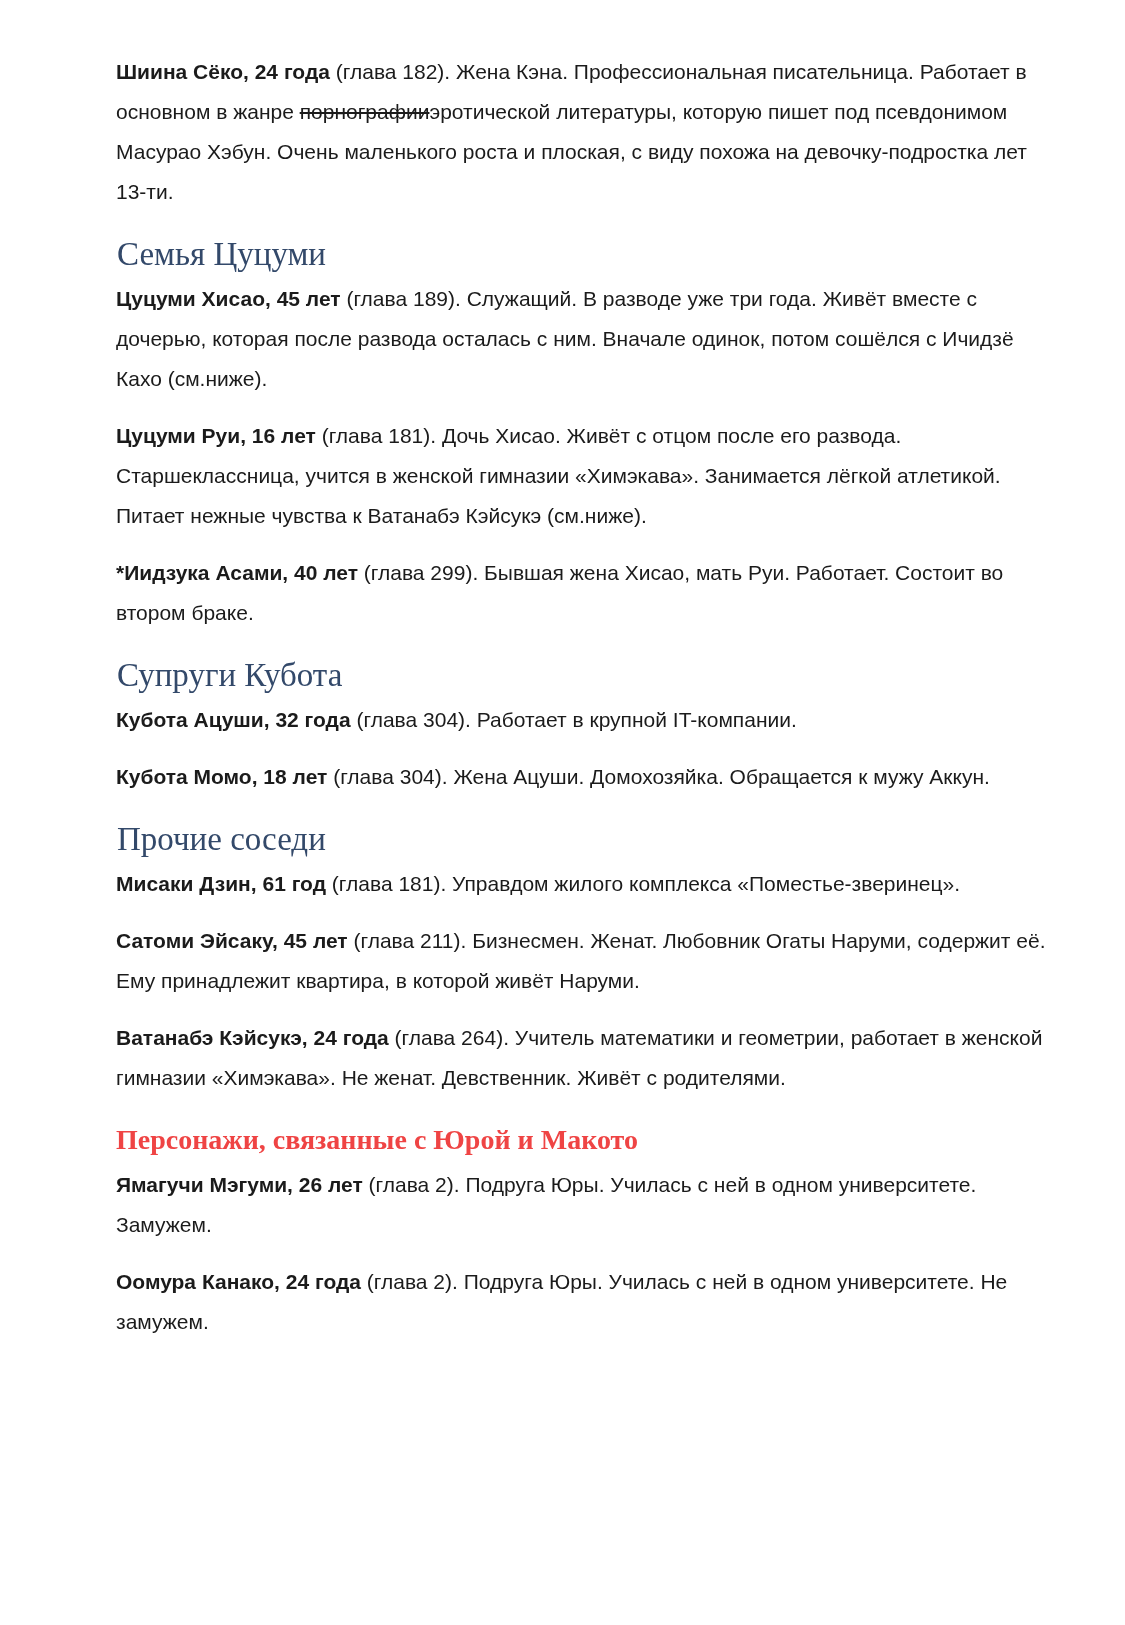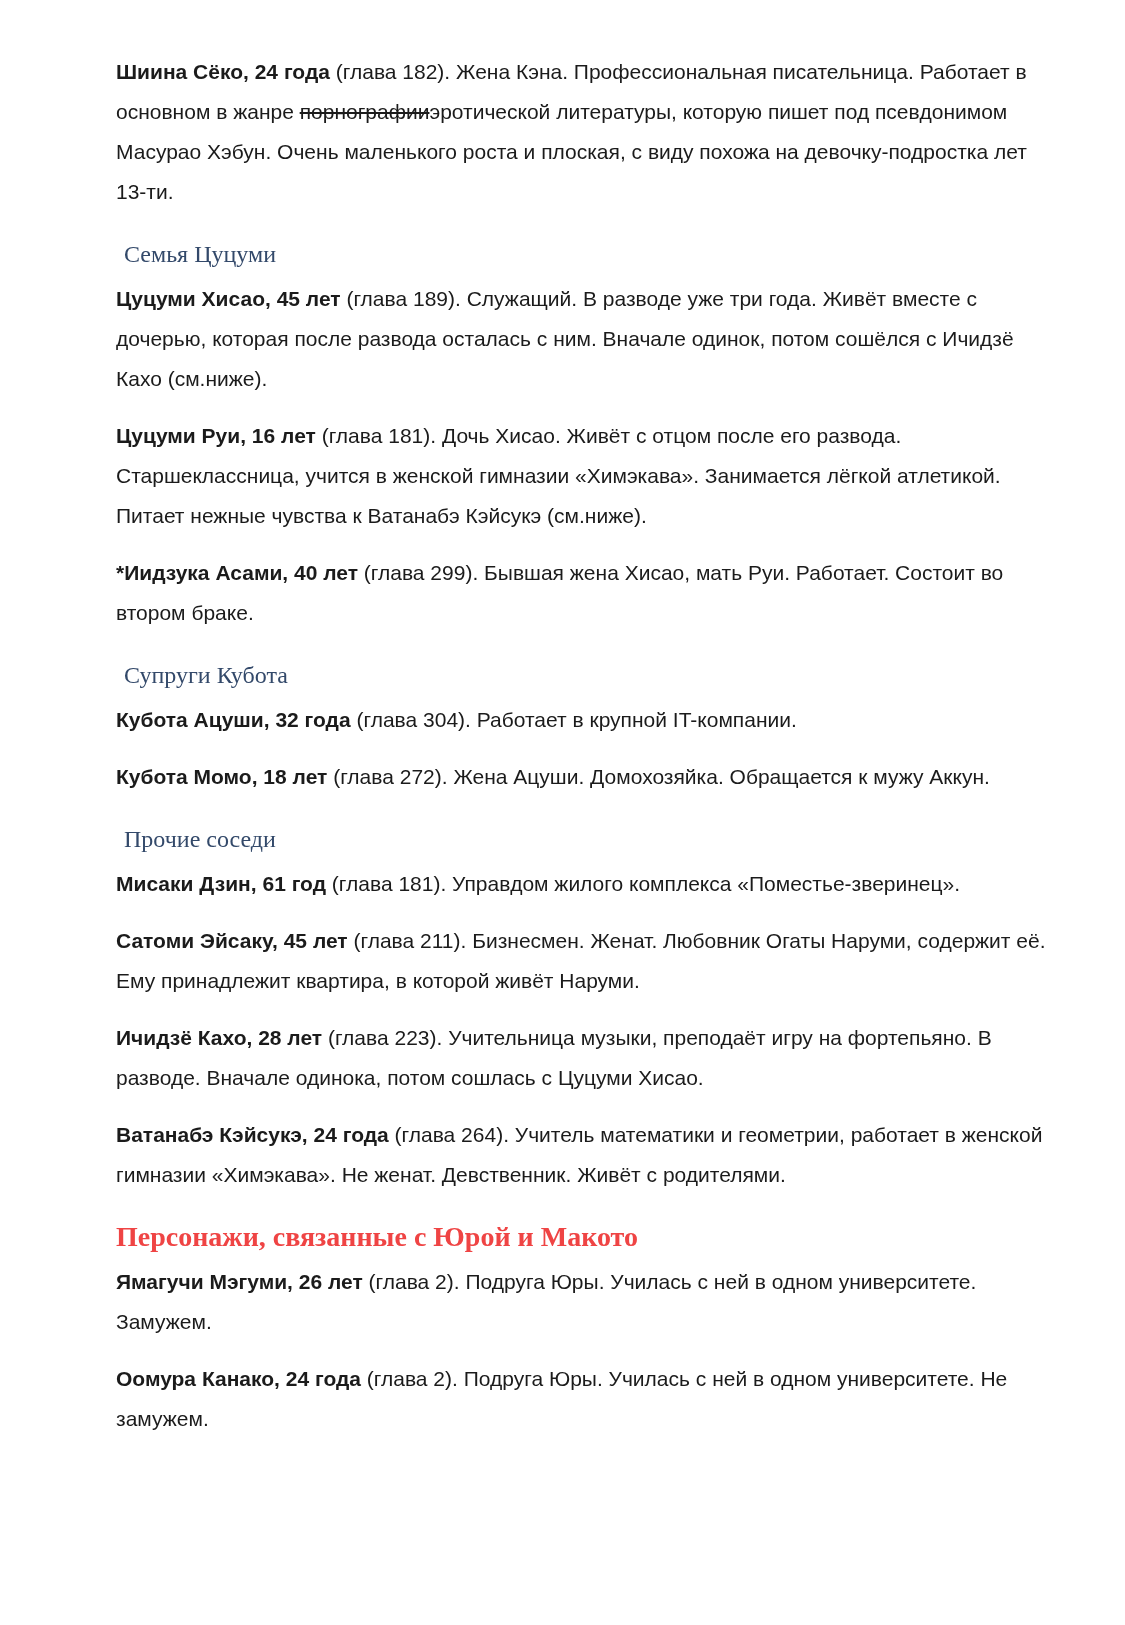--- a/index.html
+++ b/index.html
@@ -23,23 +23,23 @@
   .content p {
     margin: 0 0 17px 0;
     font-size: 21px;
     line-height: 40px;
     color: #1b1b1b;
   }
   .run-bold   { font-weight: 700; }
   .run-normal { font-weight: 400; }
   .run-strike { font-weight: 400; text-decoration: line-through; }
   h2.section-heading {
-    margin: 25px 0 8px 8px;
+    margin: 25px 0 8px 1px;
     font-family: "Liberation Serif", "DejaVu Serif", serif;
-    font-size: 24px;
+    font-size: 33px;
     line-height: 34px;
     font-weight: 400;
     color: #33496A;
   }
   h2.accent-heading {
     margin: 25px 0 8px 0;
     font-family: "Liberation Serif", "DejaVu Serif", serif;
     font-size: 28px;
     line-height: 34px;
     font-weight: 700;
@@ -51,23 +51,22 @@
 
 <div class="page">
   <div class="content">
       <p><span class="run-bold">Шиина Сёко, 24 года</span><span class="run-normal"> (глава 182). Жена Кэна. Профессиональная писательница. Работает в основном в жанре </span><span class="run-strike">порнографии</span><span class="run-normal">эротической литературы, которую пишет под псевдонимом Масурао Хэбун. Очень маленького роста и плоская, с виду похожа на девочку-подростка лет 13-ти.</span></p>
       <h2 class="section-heading">Семья Цуцуми</h2>
       <p><span class="run-bold">Цуцуми Хисао, 45 лет</span><span class="run-normal"> (глава 189). Служащий. В разводе уже три года. Живёт вместе с дочерью, которая после развода осталась с ним. Вначале одинок, потом сошёлся с Ичидзё Кахо (см.ниже).</span></p>
       <p><span class="run-bold">Цуцуми Руи, 16 лет</span><span class="run-normal"> (глава 181). Дочь Хисао. Живёт с отцом после его развода. Старшеклассница, учится в женской гимназии «Химэкава». Занимается лёгкой атлетикой. Питает нежные чувства к Ватанабэ Кэйсукэ (см.ниже).</span></p>
       <p><span class="run-bold">*Иидзука Асами, 40 лет</span><span class="run-normal"> (глава 299). Бывшая жена Хисао, мать Руи. Работает. Состоит во втором браке.</span></p>
       <h2 class="section-heading">Супруги Кубота</h2>
       <p><span class="run-bold">Кубота Ацуши, 32 года</span><span class="run-normal"> (глава 304). Работает в крупной IT-компании.</span></p>
-      <p><span class="run-bold">Кубота Момо, 18 лет</span><span class="run-normal"> (глава 272). Жена Ацуши. Домохозяйка. Обращается к мужу Аккун.</span></p>
+      <p><span class="run-bold">Кубота Момо, 18 лет</span><span class="run-normal"> (глава 304). Жена Ацуши. Домохозяйка. Обращается к мужу Аккун.</span></p>
       <h2 class="section-heading">Прочие соседи</h2>
       <p><span class="run-bold">Мисаки Дзин, 61 год</span><span class="run-normal"> (глава 181). Управдом жилого комплекса «Поместье-зверинец».</span></p>
       <p><span class="run-bold">Сатоми Эйсаку, 45 лет</span><span class="run-normal"> (глава 211). Бизнесмен. Женат. Любовник Огаты Наруми, содержит её. Ему принадлежит квартира, в которой живёт Наруми.</span></p>
-      <p><span class="run-bold">Ичидзё Кахо, 28 лет</span><span class="run-normal"> (глава 223). Учительница музыки, преподаёт игру на фортепьяно. В разводе. Вначале одинока, потом сошлась с Цуцуми Хисао.</span></p>
       <p><span class="run-bold">Ватанабэ Кэйсукэ, 24 года</span><span class="run-normal"> (глава 264). Учитель математики и геометрии, работает в женской гимназии «Химэкава». Не женат. Девственник. Живёт с родителями.</span></p>
       <h2 class="accent-heading">Персонажи, связанные с Юрой и Макото</h2>
       <p><span class="run-bold">Ямагучи Мэгуми, 26 лет</span><span class="run-normal"> (глава 2). Подруга Юры. Училась с ней в одном университете. Замужем.</span></p>
       <p><span class="run-bold">Оомура Канако, 24 года</span><span class="run-normal"> (глава 2). Подруга Юры. Училась с ней в одном университете. Не замужем.</span></p>
     </div>
 </div>
 
 </body></html>

